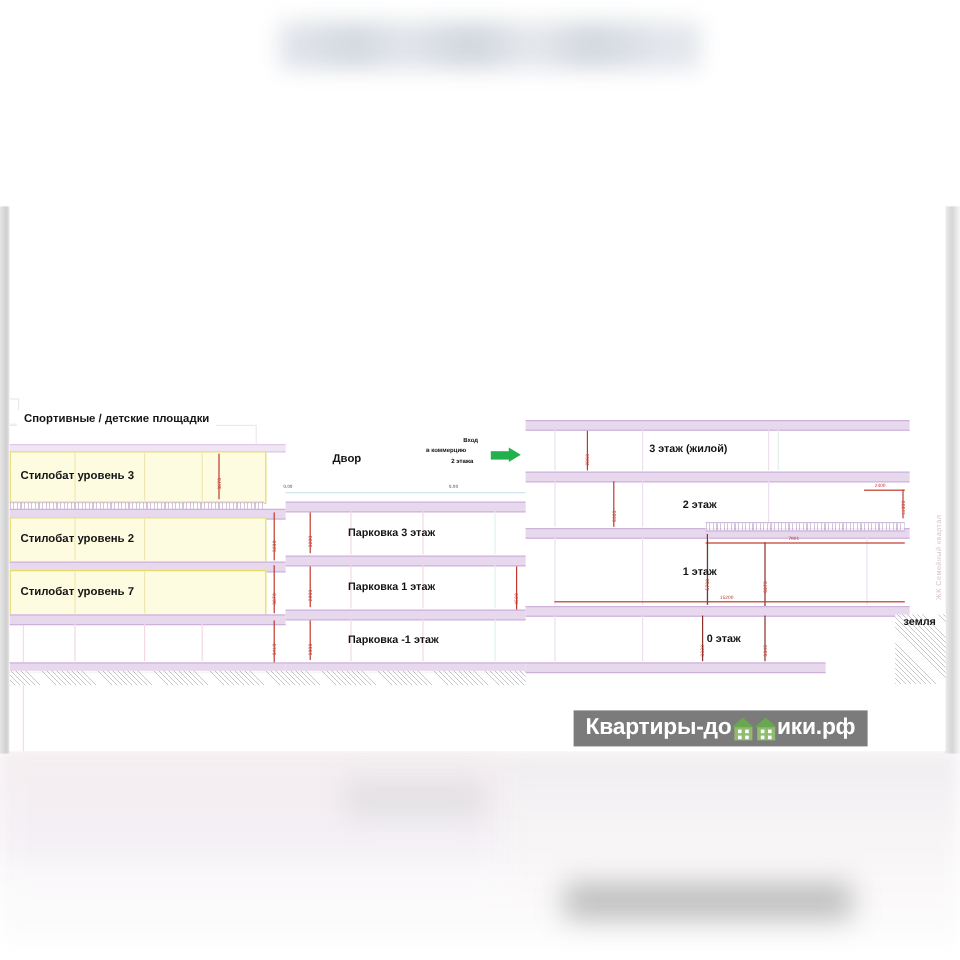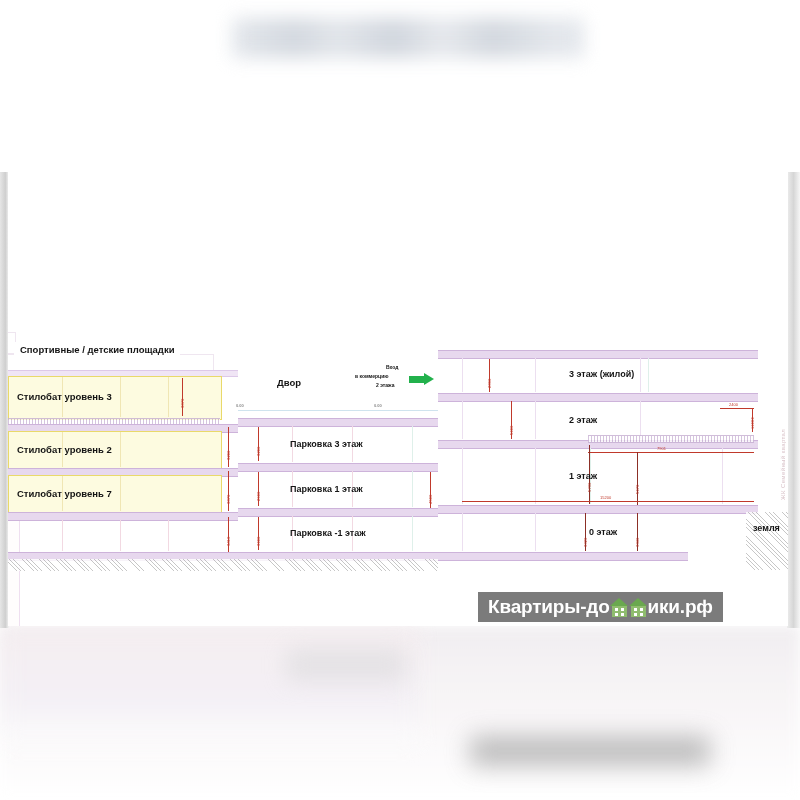--- a/index.html
+++ b/index.html
@@ -262,25 +262,25 @@
     <div class="lbl-tiny" style="left:376px;top:50px;">2 этажа</div>
     <div class="arrow" style="left:409px;top:41px;width:26px;height:13px;">
       <span class="shaft"></span>
         <span class="head"></span>
     </div>
 
     <div class="lbl-sm" style="left:290px;top:107px;">Парковка 3 этаж</div>
     <div class="lbl-sm" style="left:290px;top:152px;">Парковка 1 этаж</div>
     <div class="lbl-sm" style="left:290px;top:196px;">Парковка -1 этаж</div>
 
-    <div class="lbl-sm" style="left:569px;top:37px;">3 этаж (жилой)</div>
+    <div class="lbl-sm" style="left:541px;top:37px;">3 этаж (жилой)</div>
     <div class="lbl-sm" style="left:569px;top:83px;">2 этаж</div>
     <div class="lbl-sm" style="left:569px;top:139px;">1 этаж</div>
     <div class="lbl-sm" style="left:569px;top:195px;margin-left:20px;">0 этаж</div>
-    <div class="lbl-sm" style="left:753px;top:191px;">земля</div>
+    <div class="lbl-sm" style="left:753px;top:181px;">земля</div>
   </div>
 </div>
 
 <div id="wm">
   <span>Квартиры-до</span>
   <span class="wm-house">
     <i class="roof"></i>
       <i class="body"></i>
     <i class="win" style="left:5px;bottom:6px;"></i>
       <i class="win" style="left:11px;bottom:6px;"></i>

